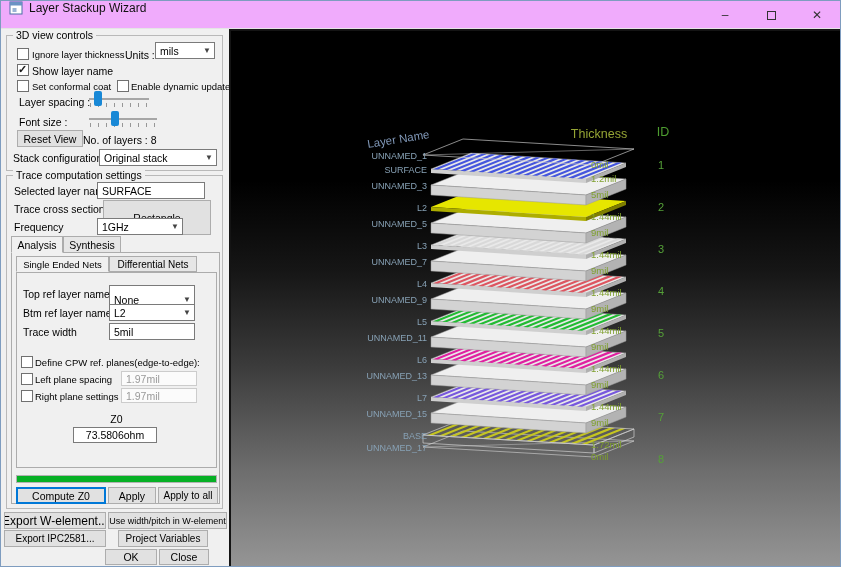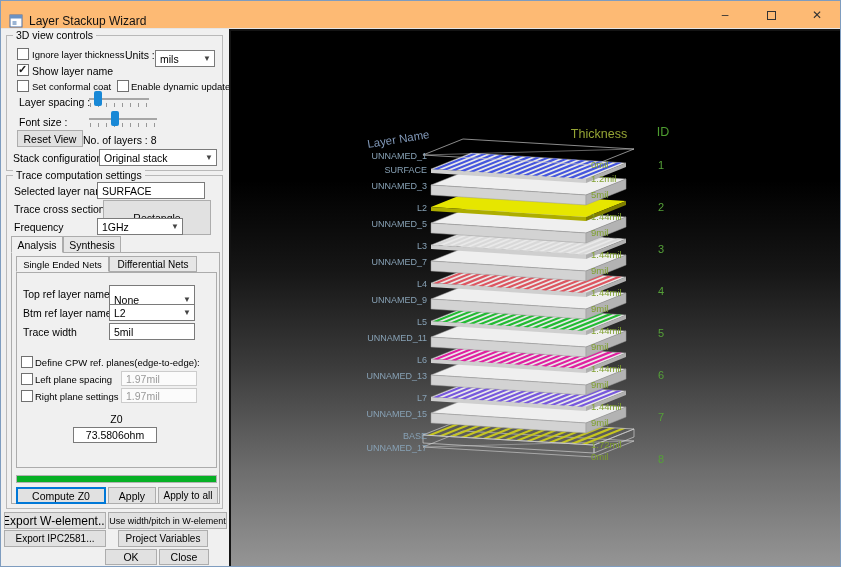--- a/index.html
+++ b/index.html
@@ -1,19 +1,19 @@
 <!DOCTYPE html>
 <html><head>
 <meta charset="utf-8">
 <style>
   *{box-sizing:border-box;margin:0;padding:0}
   html,body{width:841px;height:567px;overflow:hidden}
   body{font-family:"Liberation Sans",sans-serif;font-size:10.5px;color:#000;background:#fff}
   .window{position:absolute;left:0;top:0;width:841px;height:567px;border:1px solid #7e9cbf;background:#f0f0f0;overflow:hidden}
-  .titlebar{position:absolute;left:0;top:0;right:0;height:28px;background:#fdba74;display:flex;align-items:flex-end;border-bottom:1px solid #e5e5e5}
+  .titlebar{position:absolute;left:0;top:0;right:0;height:28px;background:#f0abfc;display:flex;align-items:flex-start;border-bottom:1px solid #e5e5e5}
   .title-text{margin-left:6px;font-size:12px;color:#111;white-space:nowrap}
   .caption-buttons{position:absolute;right:0;top:0;height:28px;display:flex}
   .caption-btn{width:46px;height:28px;display:flex;align-items:center;justify-content:center;font-size:12px;color:#333}
   .max-glyph{width:9px;height:9px;border:1px solid #333;display:inline-block}
   .left-panel{position:absolute;left:0;top:28px;width:228px;height:539px;background:#f0f0f0}
   .viewport{position:absolute;left:228px;top:28px;width:613px;height:539px;border:2px solid #141414;
     background:linear-gradient(180deg,#000 0%,#000 28%,#161616 45%,#3a3a3a 62%,#6d6d6d 82%,#959595 100%)}
   .group{position:absolute;border:1px solid #b9b9b9}
   .group-label{position:absolute;top:-7px;left:6px;background:#f0f0f0;padding:0 3px;font-size:10.5px;white-space:nowrap}
   .lbl{position:absolute;white-space:nowrap;line-height:12px}
@@ -70,21 +70,21 @@
   </div>
 
   <div class="left-panel">
 
     <div class="group" style="left:5px;top:6px;width:217px;height:136px">
       <span class="group-label">3D view controls</span>
 
       <span class="cb" style="left:10px;top:12px"></span>
       <span class="lbl fs9" style="left:25px;top:13px">Ignore layer thickness</span>
       <span class="lbl" style="left:118px;top:13px">Units :</span>
-      <div class="select" style="left:148px;top:14px;width:60px;height:17px">
+      <div class="select" style="left:148px;top:6px;width:60px;height:17px">
         <span>mils</span>
         <span class="arrow">▼</span>
       </div>
 
       <span class="cb checked" style="left:10px;top:28px"></span>
       <span class="lbl" style="left:25px;top:29px">Show layer name</span>
 
       <span class="cb" style="left:10px;top:44px"></span>
       <span class="lbl fs9" style="left:25px;top:45px">Set conformal coat</span>
       <span class="cb" style="left:110px;top:44px"></span>

